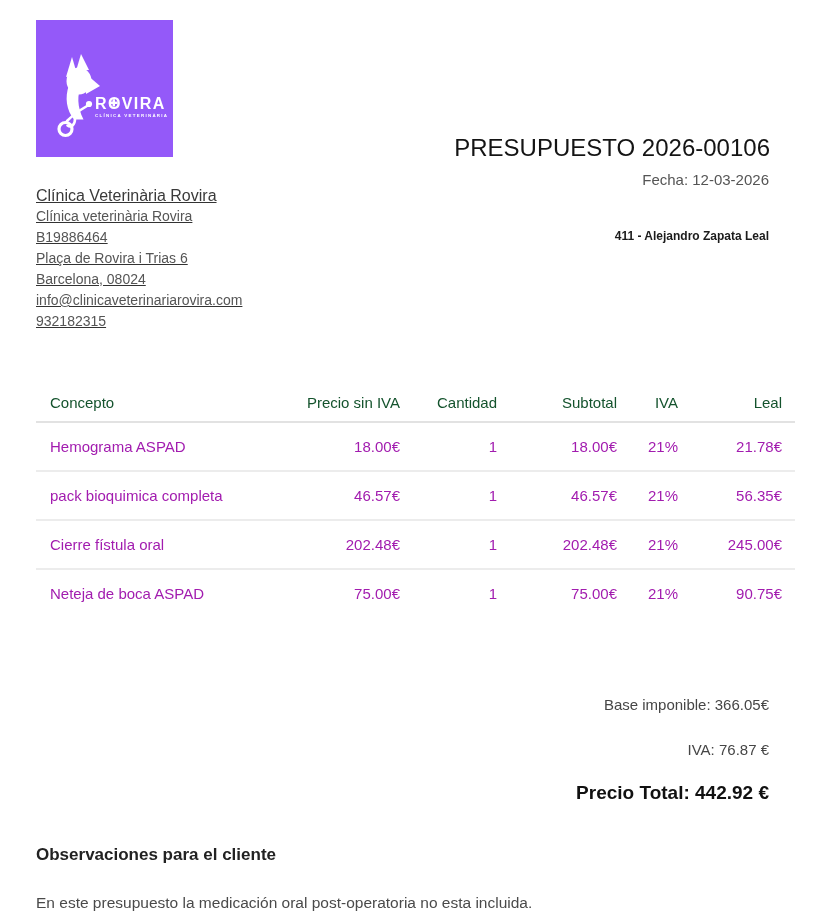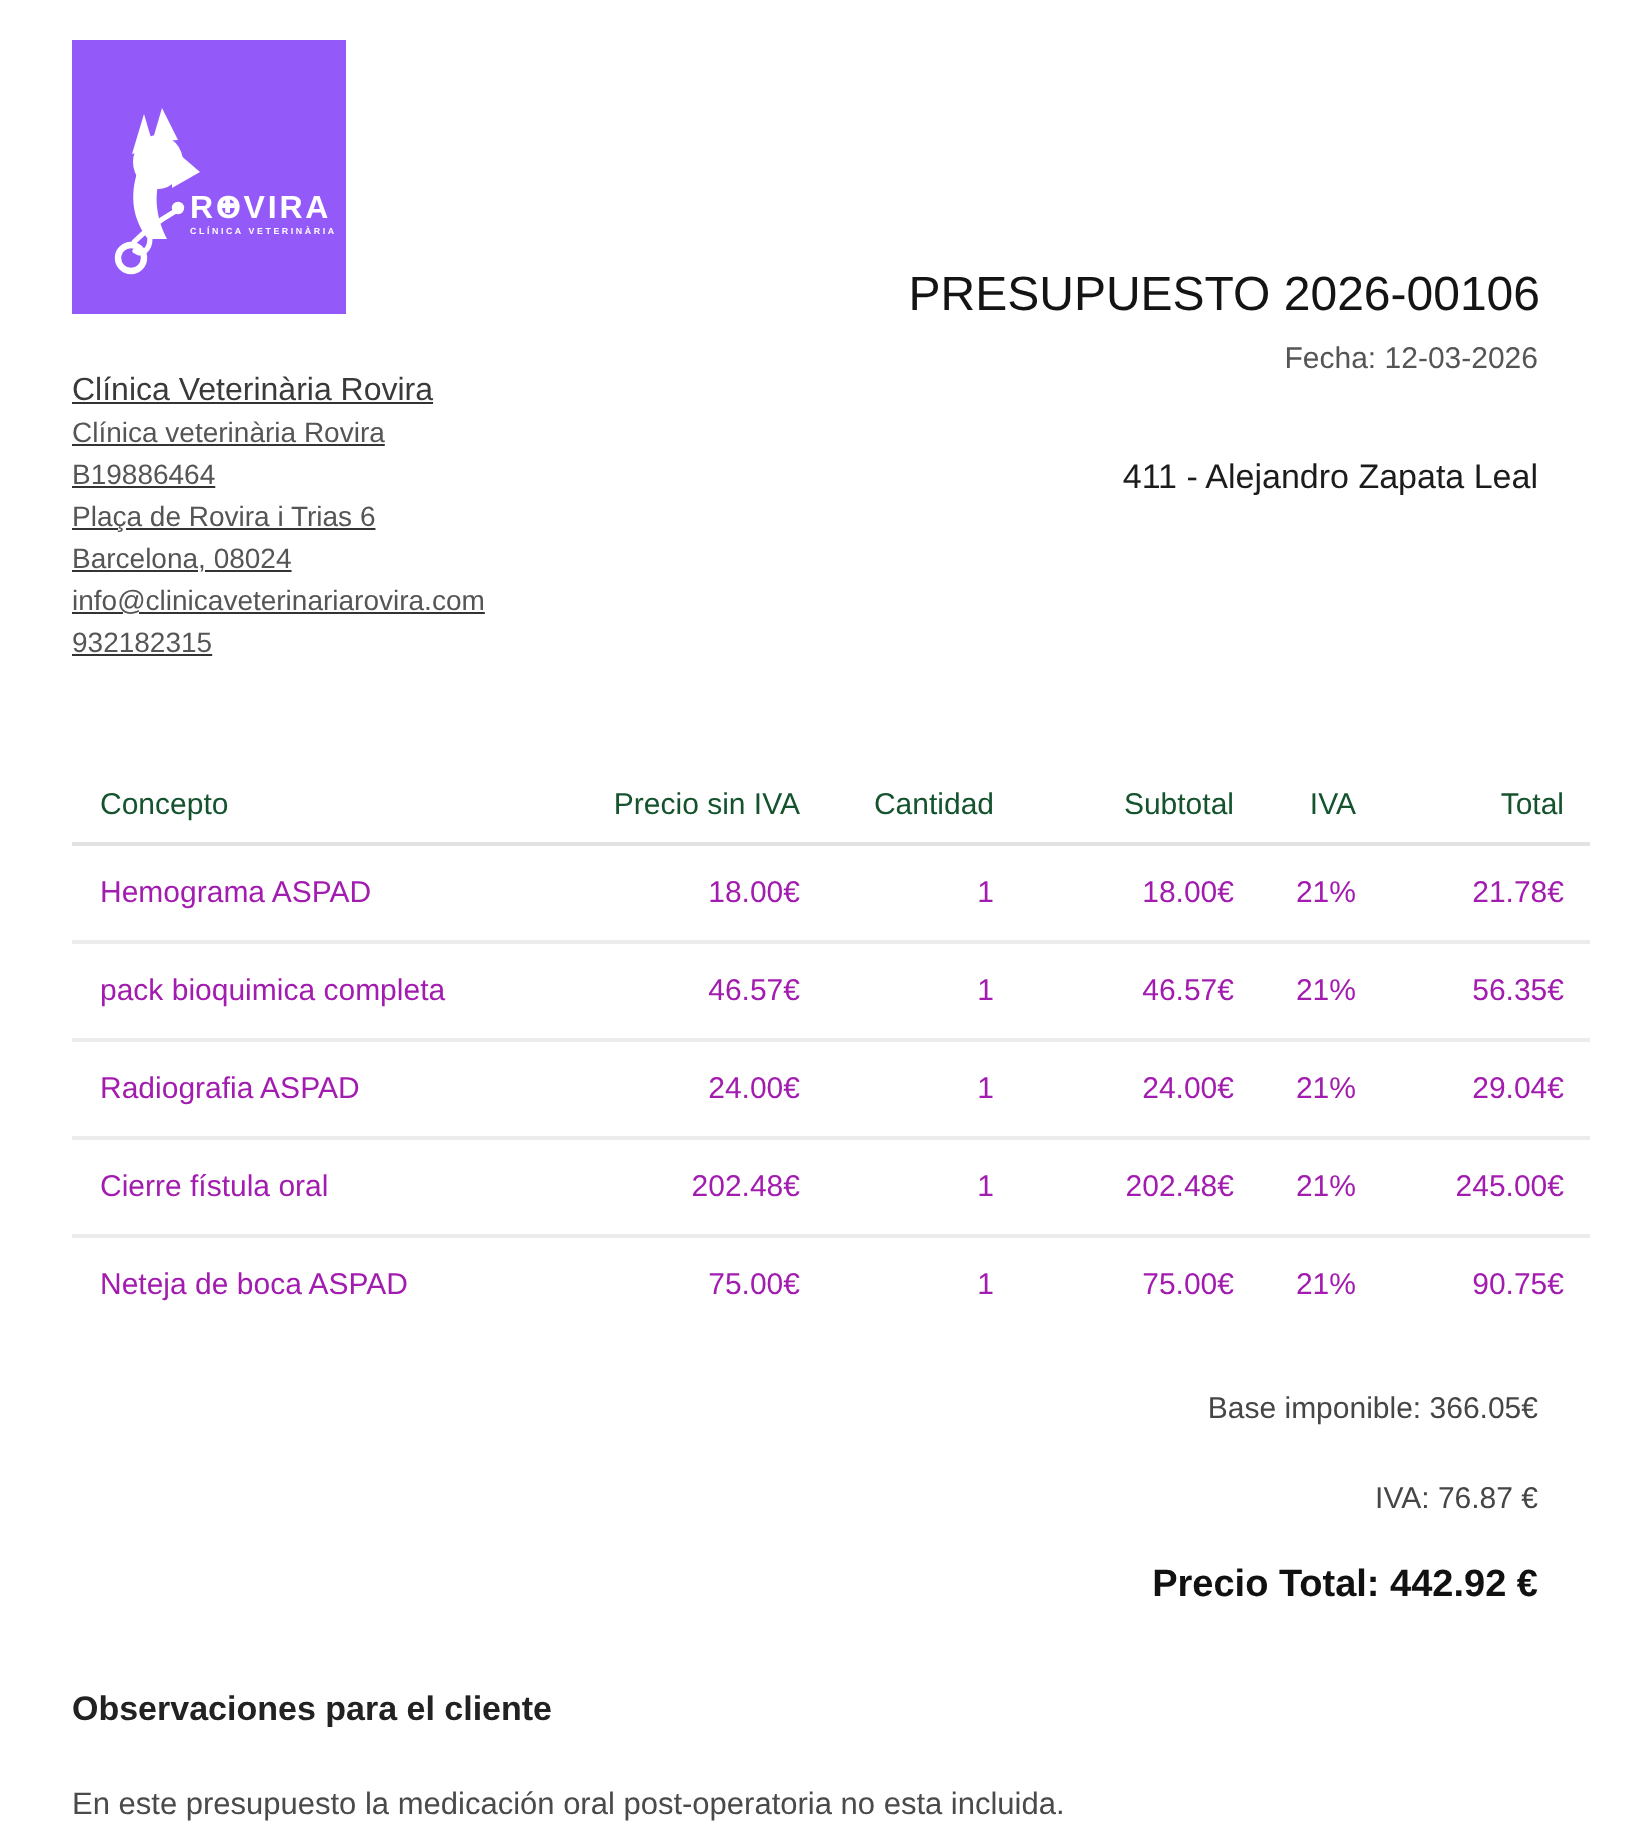--- a/index.html
+++ b/index.html
@@ -15,21 +15,21 @@
   .logo-box svg { display:block; }
 
   
   .company { position:absolute; left:36px; top:185px;text-decoration:underline; }
   .company-name { font-size:16px; line-height:21px; color:#3a3a3a; }
   .company-line { font-size:14px; line-height:21px; color:#555; }
 
   
   .doc-title { position:absolute; right:56px; top:134px; font-size:24px; color:#141414; font-weight:500; text-align:right; }
   .doc-date  { position:absolute; right:57px; top:171px; font-size:15px; color:#555; }
-  .client    { position:absolute; right:57px; top:229px; font-size:17px; color:#1c1c1c; font-weight:400; text-align:right; }
+  .client    { position:absolute; right:57px; top:229px; font-size:12px; color:#1c1c1c; font-weight:700; text-align:right; }
 
   
   .invoice-table {
     position:absolute; left:36px; top:383px; width:732px;
     border-collapse:collapse; table-layout:fixed;
     font-size:15px;
   }
   .invoice-table th {
     height:38px; font-weight:400; color:#14532d; vertical-align:middle;
     border-bottom:2px solid #e2e2e2; padding:0;
@@ -100,47 +100,39 @@
   <div class="client">411 - Alejandro Zapata Leal</div>
 
   <table class="invoice-table">
     <thead>
       <tr>
         <th>Concepto</th>
         <th>Precio sin IVA</th>
         <th>Cantidad</th>
         <th>Subtotal</th>
         <th>IVA</th>
-        <th>Total</th>
+        <th>Leal</th>
       </tr>
     </thead>
     <tbody>
         <tr>
           <td>Hemograma ASPAD</td>
           <td>18.00€</td>
           <td>1</td>
           <td>18.00€</td>
           <td>21%</td>
           <td>21.78€</td>
         </tr>
         <tr>
           <td>pack bioquimica completa</td>
           <td>46.57€</td>
           <td>1</td>
           <td>46.57€</td>
           <td>21%</td>
           <td>56.35€</td>
-        </tr>
-        <tr>
-          <td>Radiografia ASPAD</td>
-          <td>24.00€</td>
-          <td>1</td>
-          <td>24.00€</td>
-          <td>21%</td>
-          <td>29.04€</td>
         </tr>
         <tr>
           <td>Cierre fístula oral</td>
           <td>202.48€</td>
           <td>1</td>
           <td>202.48€</td>
           <td>21%</td>
           <td>245.00€</td>
         </tr>
         <tr>

